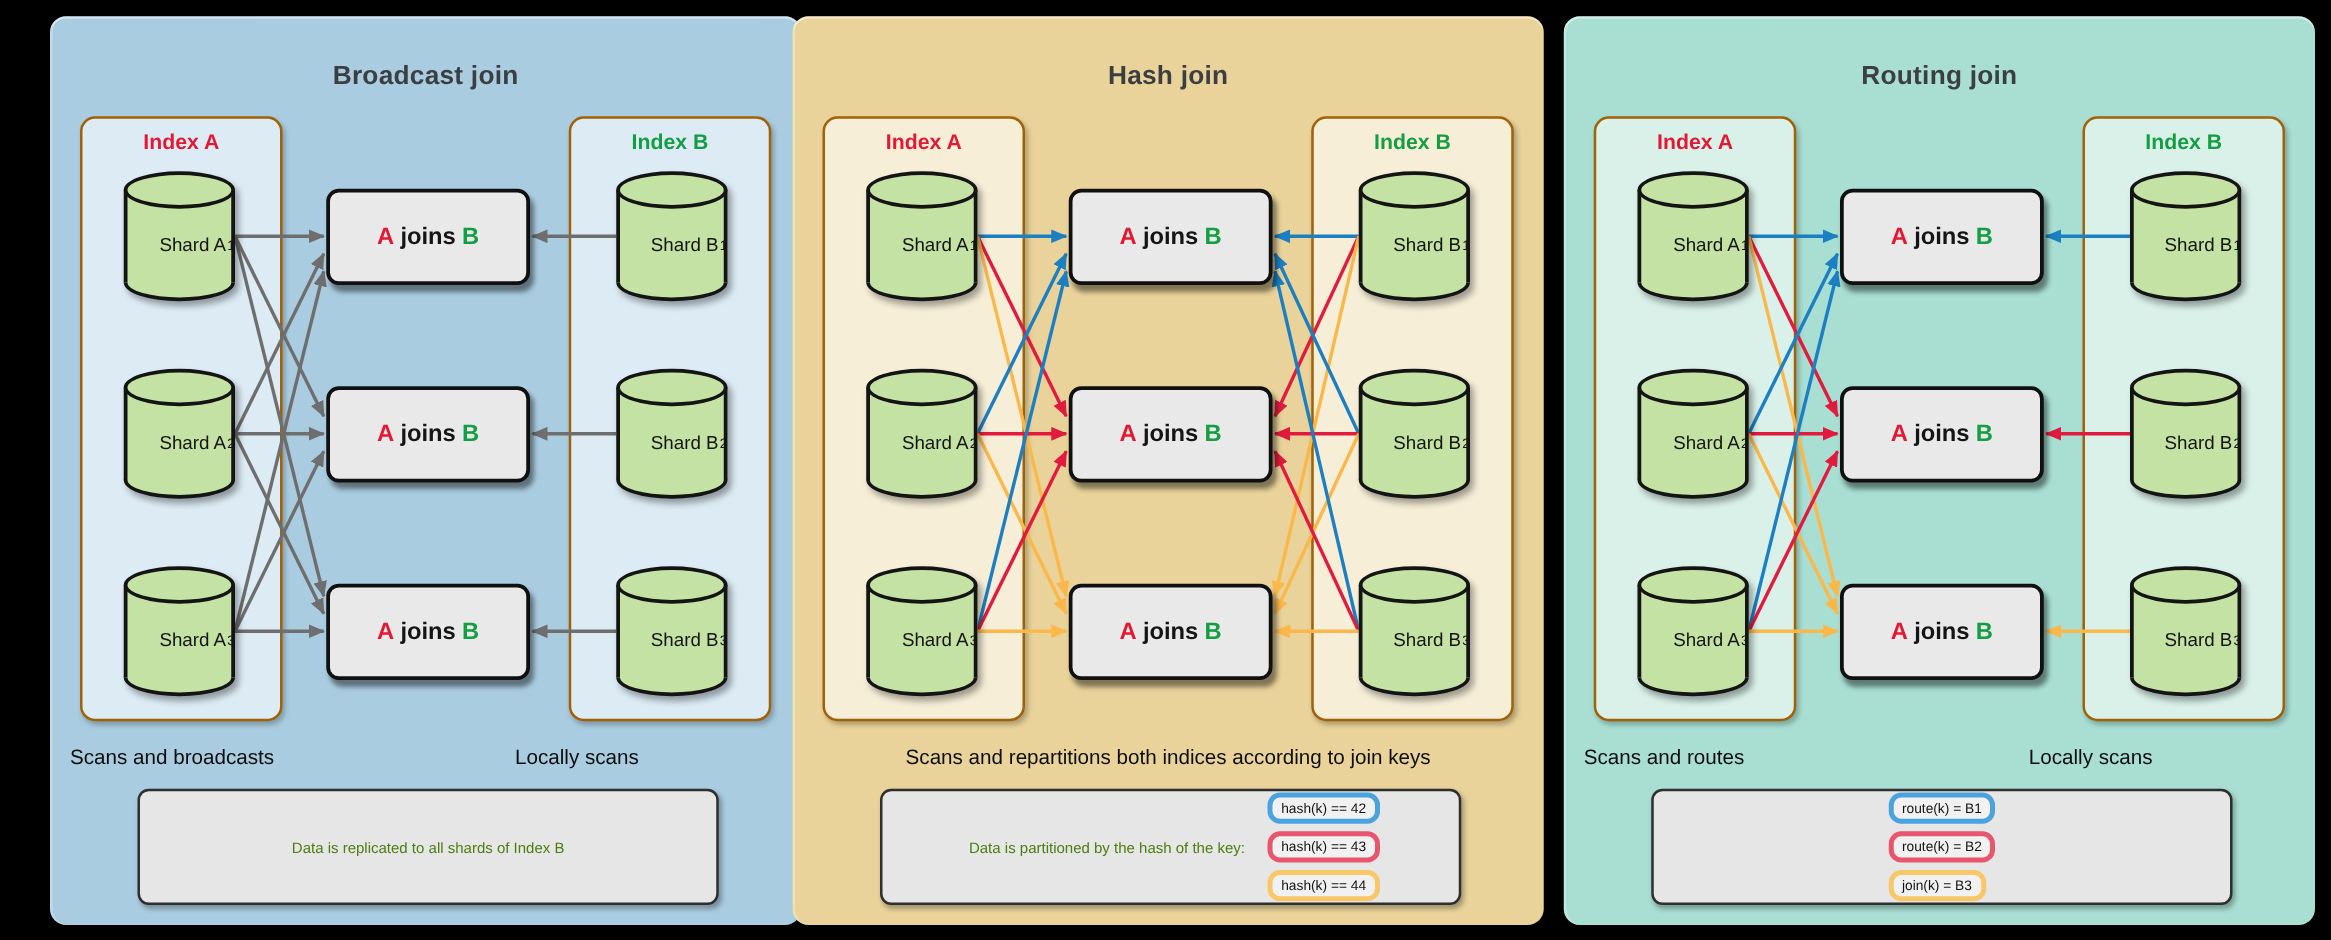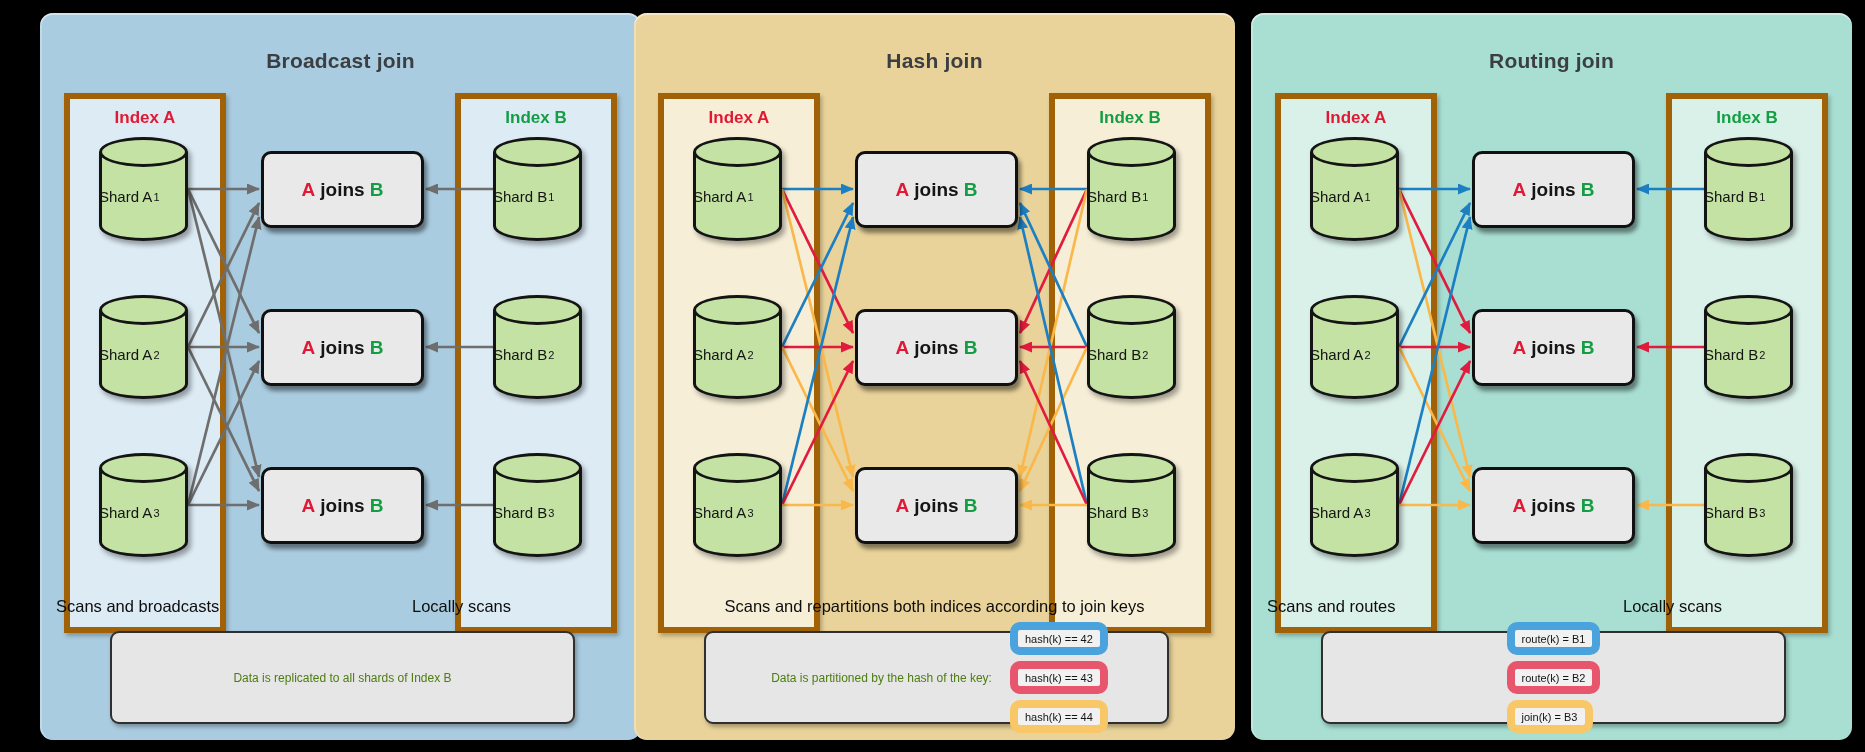--- a/index.html
+++ b/index.html
@@ -16,22 +16,22 @@
   .panel-0{left:14px;margin-left:26px;}
   .panel-1{left:634px;}
   .panel-2{left:1251px;}
 
   .title{
     position:absolute;top:36px;left:0;width:100%;margin:0;text-align:center;
     font-size:21px;font-weight:bold;color:#3b3f42;letter-spacing:.2px;
   }
 
   .index-box{
-    position:absolute;top:80px;height:540px;width:162px;
-    border:6px solid #a16207;border-radius:0;z-index:1;
+    position:absolute;top:80px;height:484px;width:162px;
+    border:2px solid #a16207;border-radius:12px;z-index:1;
     box-shadow:2px 3px 4px rgba(0,0,0,.25);
   }
   .index-a{left:24px;}
   .index-b{left:415px;}
   .index-label{margin-top:9px;text-align:center;font-size:17px;font-weight:bold;}
   .index-label.red{color:var(--index-red);}
   .index-label.green{color:var(--index-green);}
 
   .shard{
     position:absolute;width:89px;height:104px;z-index:3;
@@ -40,22 +40,22 @@
   .side-a{left:59px;}
   .side-b{left:453px;}
   .row1{top:124px;} .row2{top:282px;} .row3{top:440px;}
   .cyl-bottom{position:absolute;left:0;right:0;bottom:0;height:30px;border-radius:50%;
     background:var(--shard-green);border:3px solid #141414;}
   .cyl-body{position:absolute;left:0;right:0;top:15px;bottom:15px;
     background:var(--shard-green);border-left:3px solid #141414;border-right:3px solid #141414;}
   .cyl-top{position:absolute;left:0;right:0;top:0;height:30px;border-radius:50%;
     background:var(--shard-green);border:3px solid #141414;}
   .cyl-label{position:absolute;left:0;right:0;top:31px;bottom:16px;
-    display:flex;align-items:center;justify-content:flex-start;
-    font-size:15px;color:#141414;white-space:nowrap;}
+    display:flex;align-items:center;justify-content:flex-end;
+    font-size:15px;color:#141414;white-space:nowrap;padding-left:32px;}
   .cyl-label .sub{font-size:11px;margin-left:1px;}
 
   svg.arrows{position:absolute;left:0;top:0;z-index:2;}
 
   .join{
     position:absolute;left:221px;width:163px;height:77px;z-index:4;
     background:#e9e9e9;border:3px solid #101010;border-radius:10px;
     display:flex;align-items:center;justify-content:center;gap:5px;
     font-size:19px;font-weight:bold;color:#151515;
     box-shadow:3px 5px 4px rgba(0,0,0,.45);
@@ -72,21 +72,21 @@
   .note{
     position:absolute;left:70px;width:465px;top:618px;height:93px;z-index:2;
     background:#e6e6e6;border:2px solid #2f2f2f;border-radius:9px;
     display:flex;align-items:center;justify-content:center;gap:12px;
     box-shadow:2px 3px 4px rgba(0,0,0,.3);
   }
   .note-text{font-size:12px;color:#4d7c0f;text-align:center;padding:0 6px;}
   .pills{display:flex;flex-direction:column;gap:6px;align-items:flex-start;}
   .pill{
     font-size:11px;color:#141414;background:#f1f1f1;white-space:nowrap;
-    border:8px solid #701a75;border-radius:10px;padding:2.5px 7px;
+    border:4px solid #701a75;border-radius:10px;padding:2.5px 7px;
   }
   .pill[data-color="blue"]{border-color:var(--pill-blue);}
   .pill[data-color="red"]{border-color:var(--pill-red);}
   .pill[data-color="orange"]{border-color:var(--pill-orange);}
 </style>
 </head>
 <body>
 
 <div class="stage">
 

